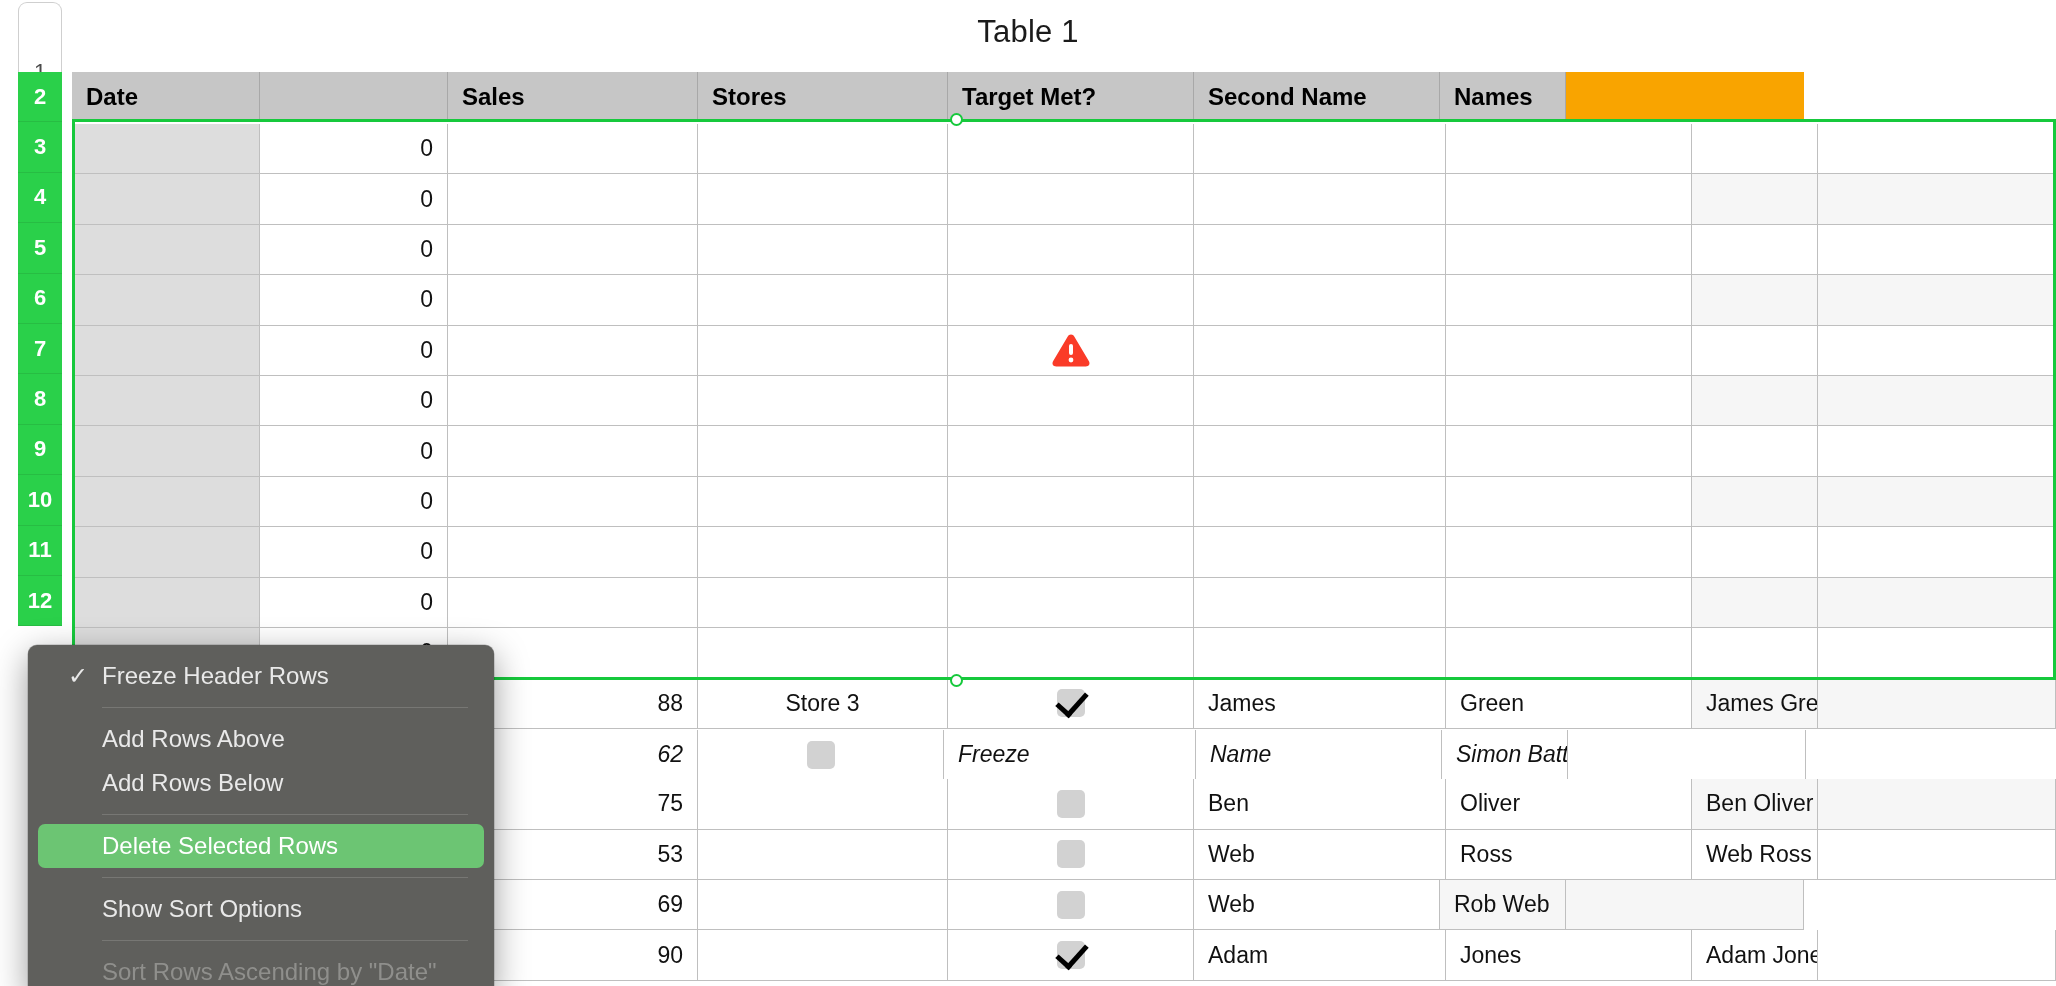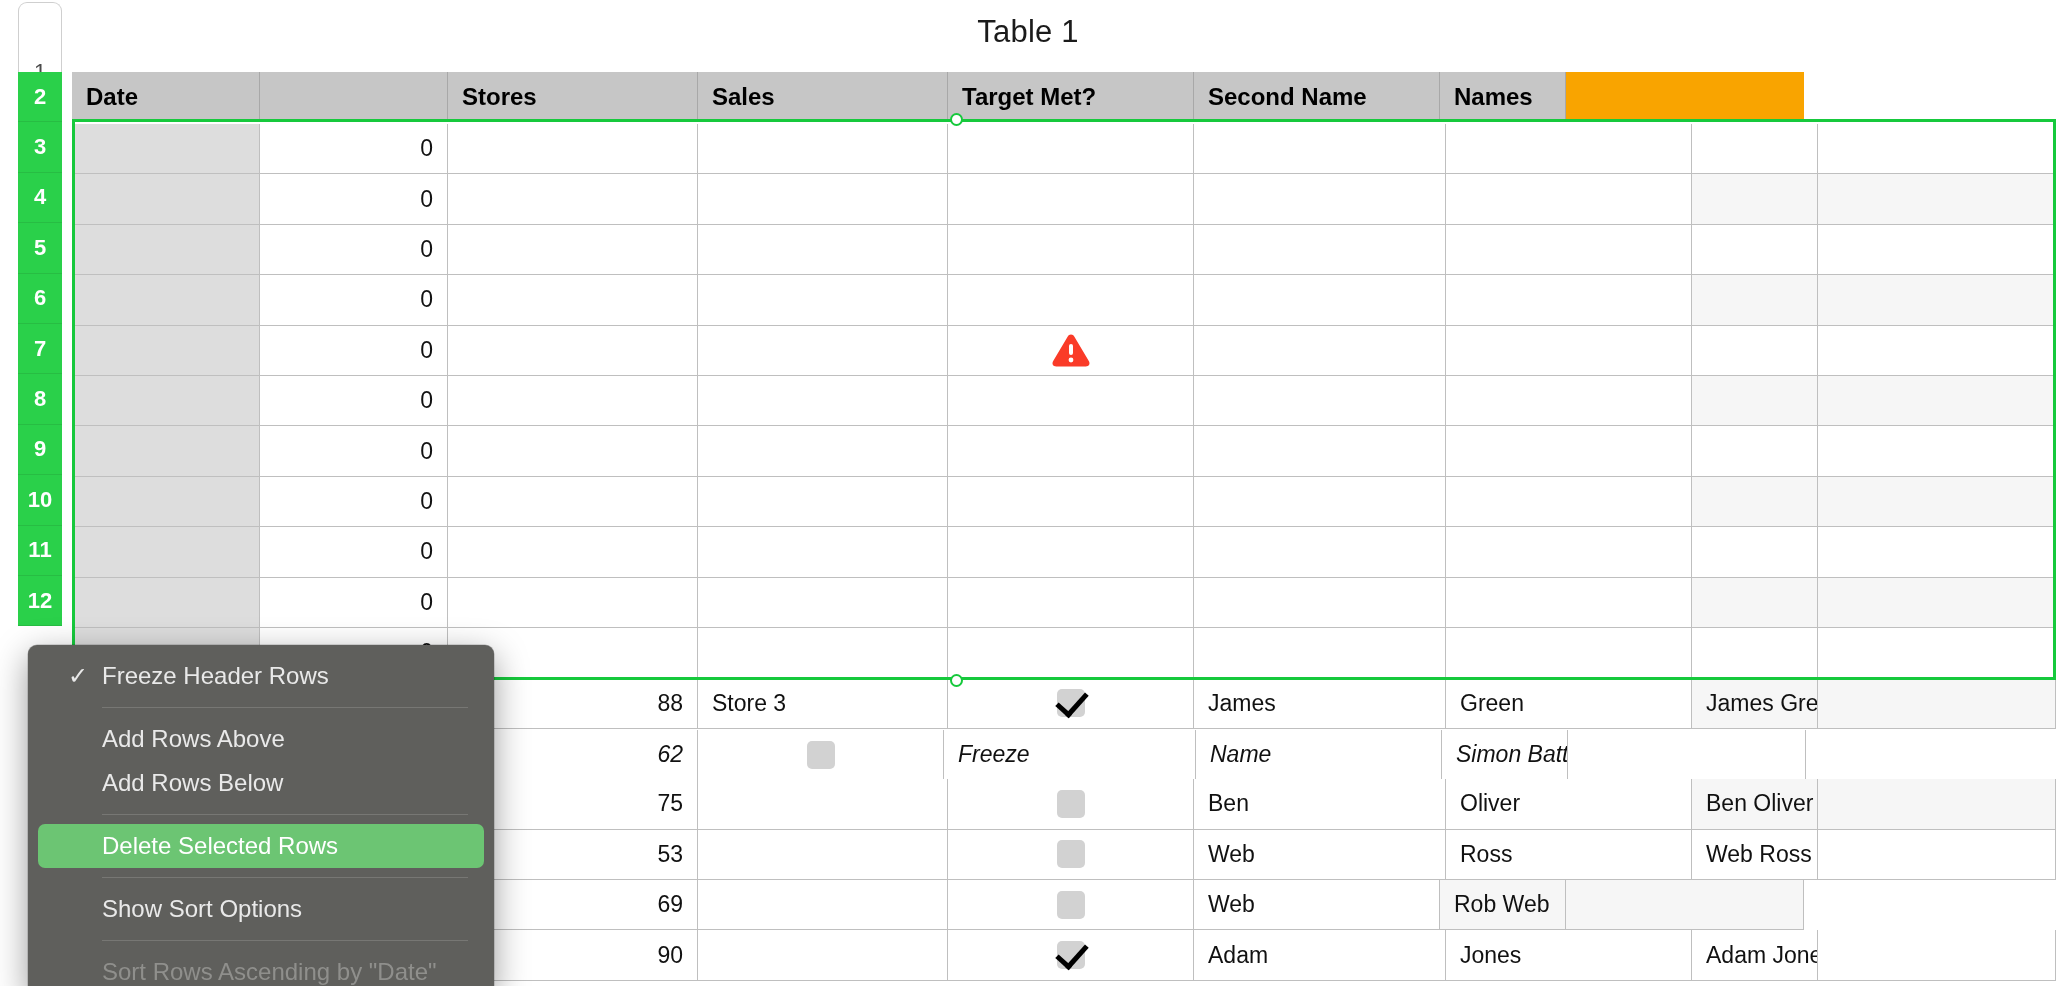--- a/index.html
+++ b/index.html
@@ -227,24 +227,24 @@
   <div class="sheet">
     <div id="gridrows">
         <div class="grid-row hdr-row" style="top: 0px; height: 49px;">
           <div class="cell" style="width: 188px;">
             <span>Date</span>
           </div>
           <div class="cell" style="width: 188px;">
             <span></span>
           </div>
           <div class="cell" style="width: 250px;">
+            <span>Sales</span>
+          </div>
+          <div class="cell" style="width: 250px;">
             <span>Stores</span>
-          </div>
-          <div class="cell" style="width: 250px;">
-            <span>Sales</span>
           </div>
           <div class="cell" style="width: 246px;">
             <span>Target Met?</span>
           </div>
           <div class="cell" style="width: 246px;">
             <span>Second Name</span>
           </div>
           <div class="cell" style="width: 126px;">
             <span>Names</span>
           </div>
@@ -558,21 +558,21 @@
         <div class="grid-row body-row alt" style="top: 606.4px; height: 50.4px;">
           <div class="cell shaded" style="width: 188px;">
             <span></span>
           </div>
           <div class="cell num" style="width: 188px;">
             <span>1</span>
           </div>
           <div class="cell num" style="width: 250px;">
             <span>88</span>
           </div>
-          <div class="cell" style="width: 250px;">
+          <div class="cell" style="width: 250px; justify-content: center;">
             <span>Store 3</span>
           </div>
           <div class="cell center" style="width: 246px;">
             <div class="chk on"></div>
           </div>
           <div class="cell" style="width: 252px;">
             <span>James</span>
           </div>
           <div class="cell" style="width: 246px;">
             <span>Green</span>

